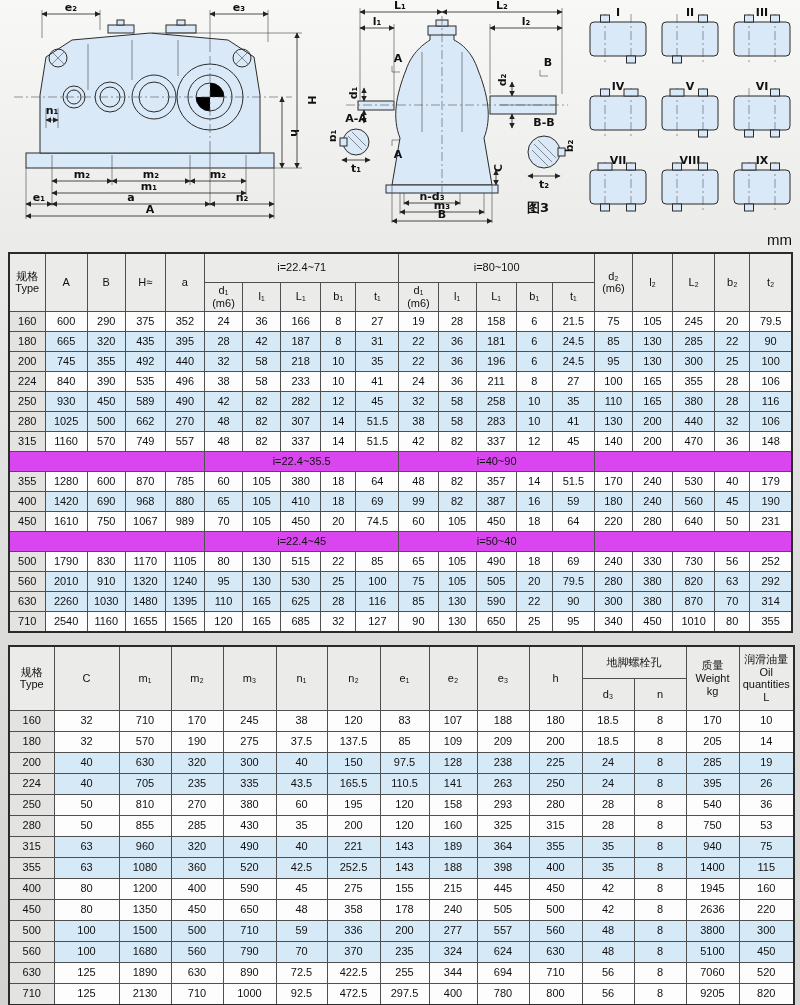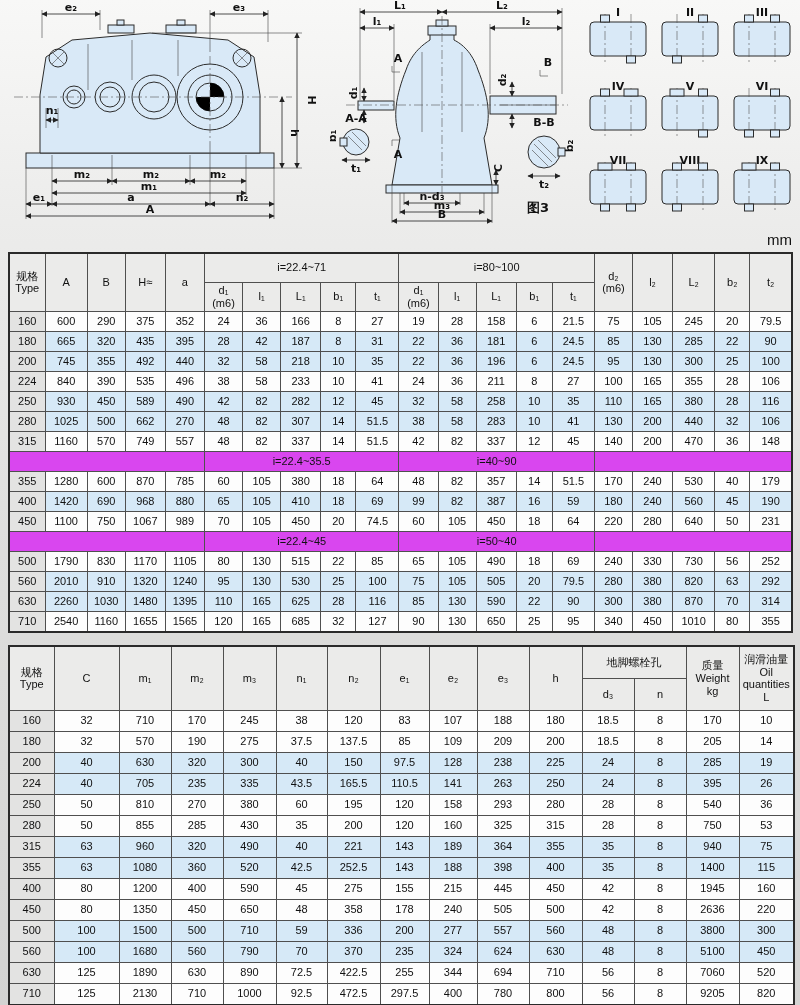--- a/index.html
+++ b/index.html
@@ -525,21 +525,21 @@
         <td>16</td>
         <td>59</td>
         <td>180</td>
         <td>240</td>
         <td>560</td>
         <td>45</td>
         <td>190</td>
       </tr>
       <tr class="plain">
         <td class="typec">450</td>
-        <td>1100</td>
+        <td>1610</td>
         <td>750</td>
         <td>1067</td>
         <td>989</td>
         <td>70</td>
         <td>105</td>
         <td>450</td>
         <td>20</td>
         <td>74.5</td>
         <td>60</td>
         <td>105</td>

